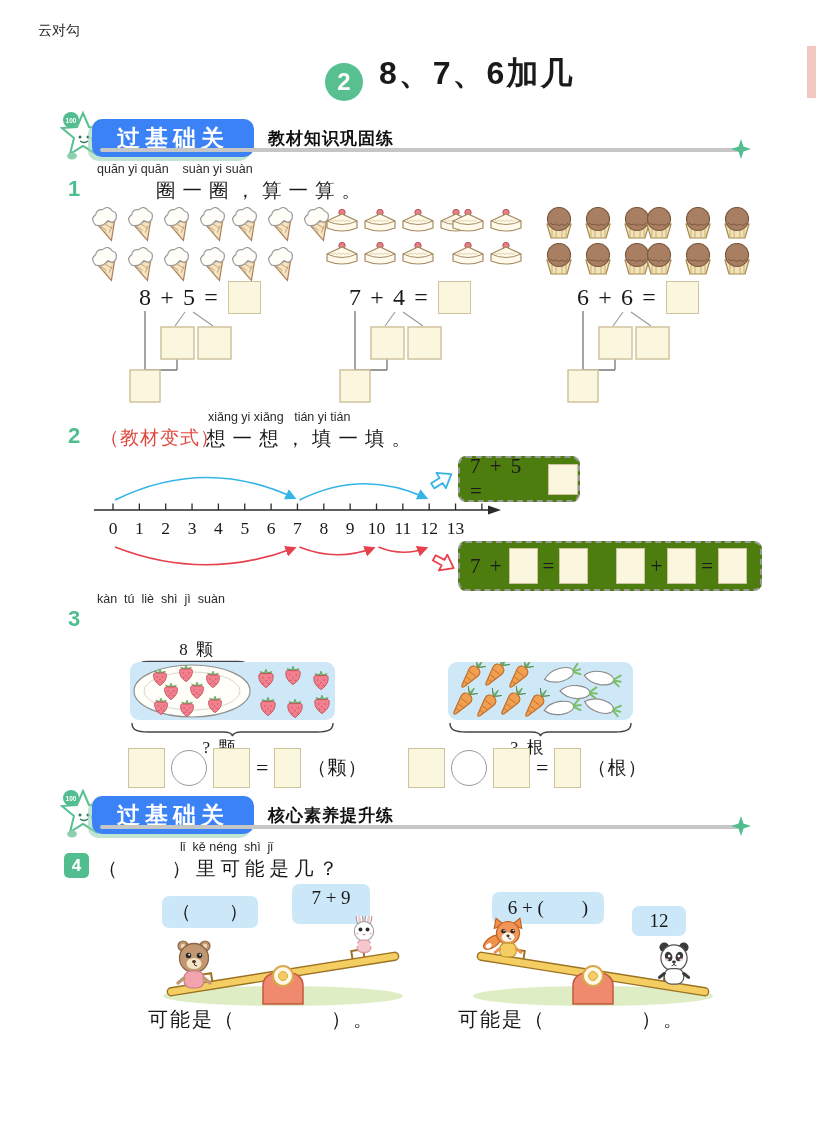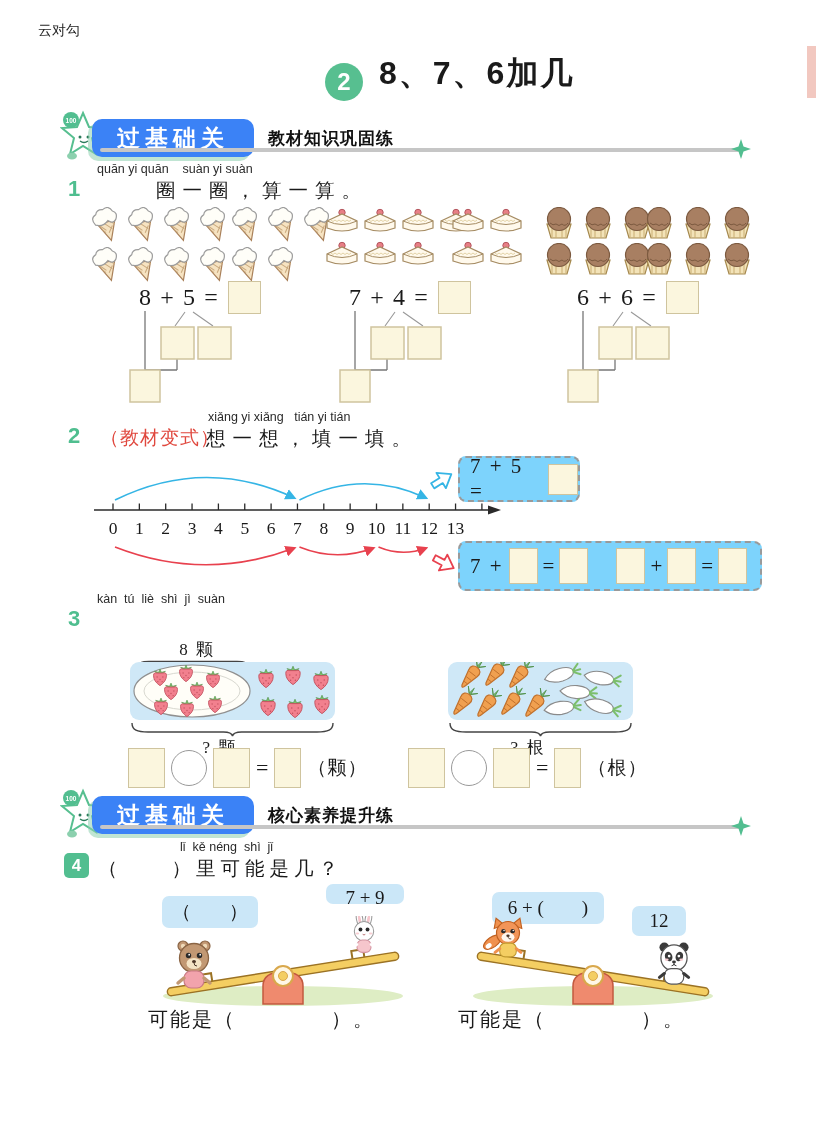--- a/index.html
+++ b/index.html
@@ -14,21 +14,21 @@
   .watermark{font-size:14px;font-family:"Liberation Sans",sans-serif;color:#222;}
   .title-circle{width:38px;height:38px;border-radius:50%;background:#57BF90;color:#fff;text-align:center;
         line-height:38px;font-size:24px;font-weight:bold;font-family:"Liberation Sans",sans-serif;display:inline-block;}
   .title-text{font-size:32px;font-weight:bold;letter-spacing:2px;font-family:"Liberation Sans","DejaVu Sans",sans-serif;}
   .badge{background:#3b82f6;color:#fff;font-weight:bold;font-size:23px;letter-spacing:5px;text-align:center;
         border-radius:10px;font-family:"Liberation Sans",sans-serif;line-height:38px;
         box-shadow:-4px 4px 0 rgba(140,208,174,.55);}
   .subtitle{font-weight:bold;font-size:17px;font-family:"Liberation Sans",sans-serif;letter-spacing:1px;color:#111;}
   .grayline{background:#C6C6C6;height:3.5px;border-radius:2px;}
   .cbox{background:#FBF6DE;border:1.6px solid #CFC49E;display:inline-block;box-sizing:border-box;}
-  .dashedbox{border:2px dashed #9A9A9A;border-radius:8px;background:#7dd3fc;display:flex;align-items:center;box-sizing:border-box;}
+  .dashedbox{border:2px dashed #9A9A9A;border-radius:8px;background:#4d7c0f;display:flex;align-items:center;box-sizing:border-box;}
   .p1-group{position:absolute;top:0;height:200px;width:232px;}
   .cluster{position:absolute;}
   .cluster-row{display:flex;gap:2px;}
   .eq-row{position:absolute;display:flex;align-items:center;height:36px;}
   .eqn{display:inline-block;width:22px;text-align:center;font-size:24px;}
   .eq-box{width:33px;height:33px;margin-left:6px;}
   .decomp{position:absolute;top:104px;}
   .bluelabel{background:#CBE7F8;border-radius:7px;text-align:center;font-size:19px;position:absolute;}
   .p3eq{position:absolute;display:flex;align-items:center;gap:6px;font-size:22px;}
   .p3box{width:37px;height:40px;}
@@ -737,21 +737,21 @@
   <div id="sparkle-ability" class="abs" style="left:731px;top:816px;"><svg width="20" height="20" viewBox="0 0 20 20">
 <polygon points="10,0 12.5,7.5 20,10 12.5,12.5 10,20 7.5,12.5 0,10 7.5,7.5" fill="#52BE90"></polygon>
       </svg></div>
 
   <div class="abs qnum-badge" style="left:64px;top:853px;">4</div>
   <div class="abs pinyin" style="left:180px;top:840px;">lǐ  kě néng  shì  jǐ</div>
   <div class="abs" style="left:98px;top:855px;font-size:19.5px;letter-spacing:5px;">（　　）里可能是几？</div>
 
   <div class="abs" style="left:138px;top:880px;width:290px;height:160px;">
     <div class="bluelabel" style="left:24px;top:16px;width:96px;height:32px;line-height:32px;">（　　）</div>
-    <div class="bluelabel" style="left:154px;top:4px;width:78px;height:20px;line-height:28px;margin-left:34px;">7 + 9</div>
+    <div class="bluelabel" style="left:154px;top:4px;width:78px;height:40px;line-height:28px;">7 + 9</div>
     <div id="seesaw-svg-0" class="abs" style="left:0;top:36px;"><svg width="290" height="92" viewBox="0 0 290 92">
   <ellipse cx="145" cy="80" rx="120" ry="10" fill="#DEEDC4"></ellipse>
   <g transform="rotate(-9 145 58)">
     <rect x="28" y="54" width="234" height="8" rx="4" fill="#F4CE62" stroke="#9B7224" stroke-width="1.4"></rect>
     <path d="M62,54 V46 H74 V54 M216,54 V46 H228 V54" fill="none" stroke="#9B7224" stroke-width="2"></path>
   </g>
   <g transform="translate(56,42) scale(1)">
             <circle cx="-11" cy="-12" r="5" fill="#C29873" stroke="#8A6444" stroke-width="1.2"></circle>
             <circle cx="11" cy="-12" r="5" fill="#C29873" stroke="#8A6444" stroke-width="1.2"></circle>
  <circle cx="-11" cy="-12" r="2.2" fill="#EED9B8"></circle>

